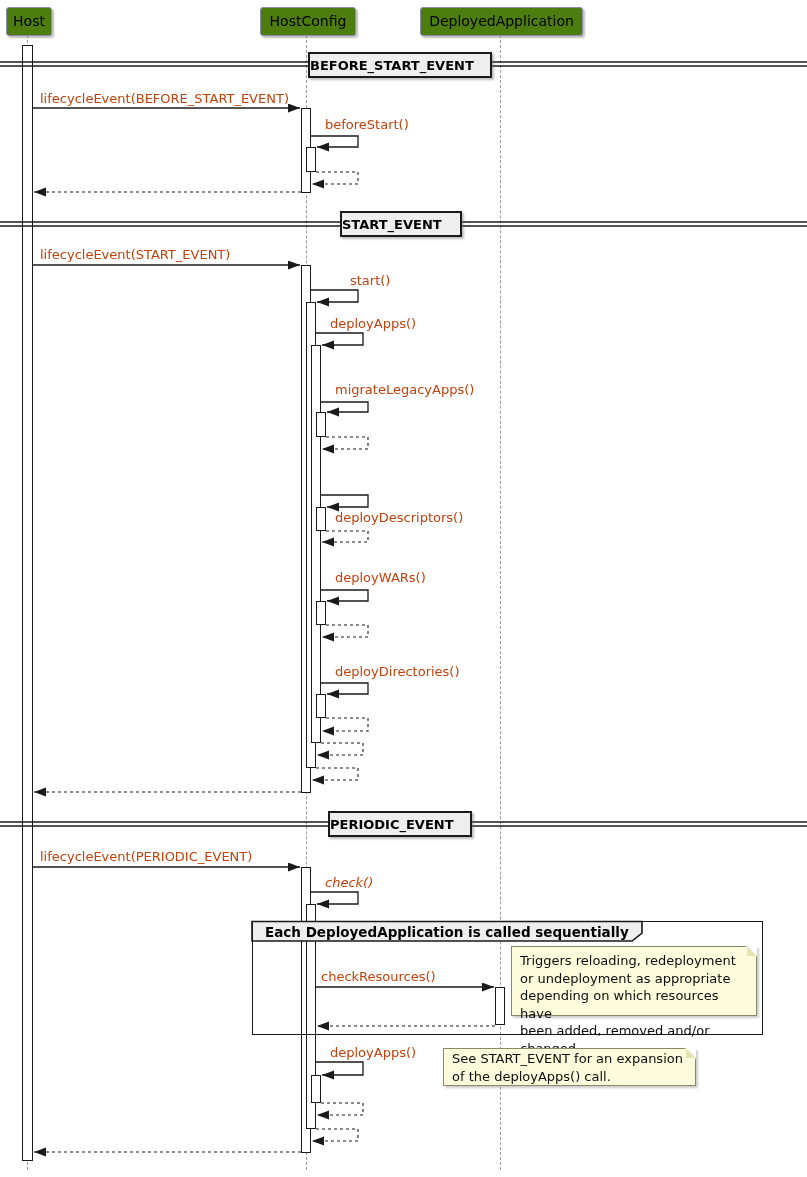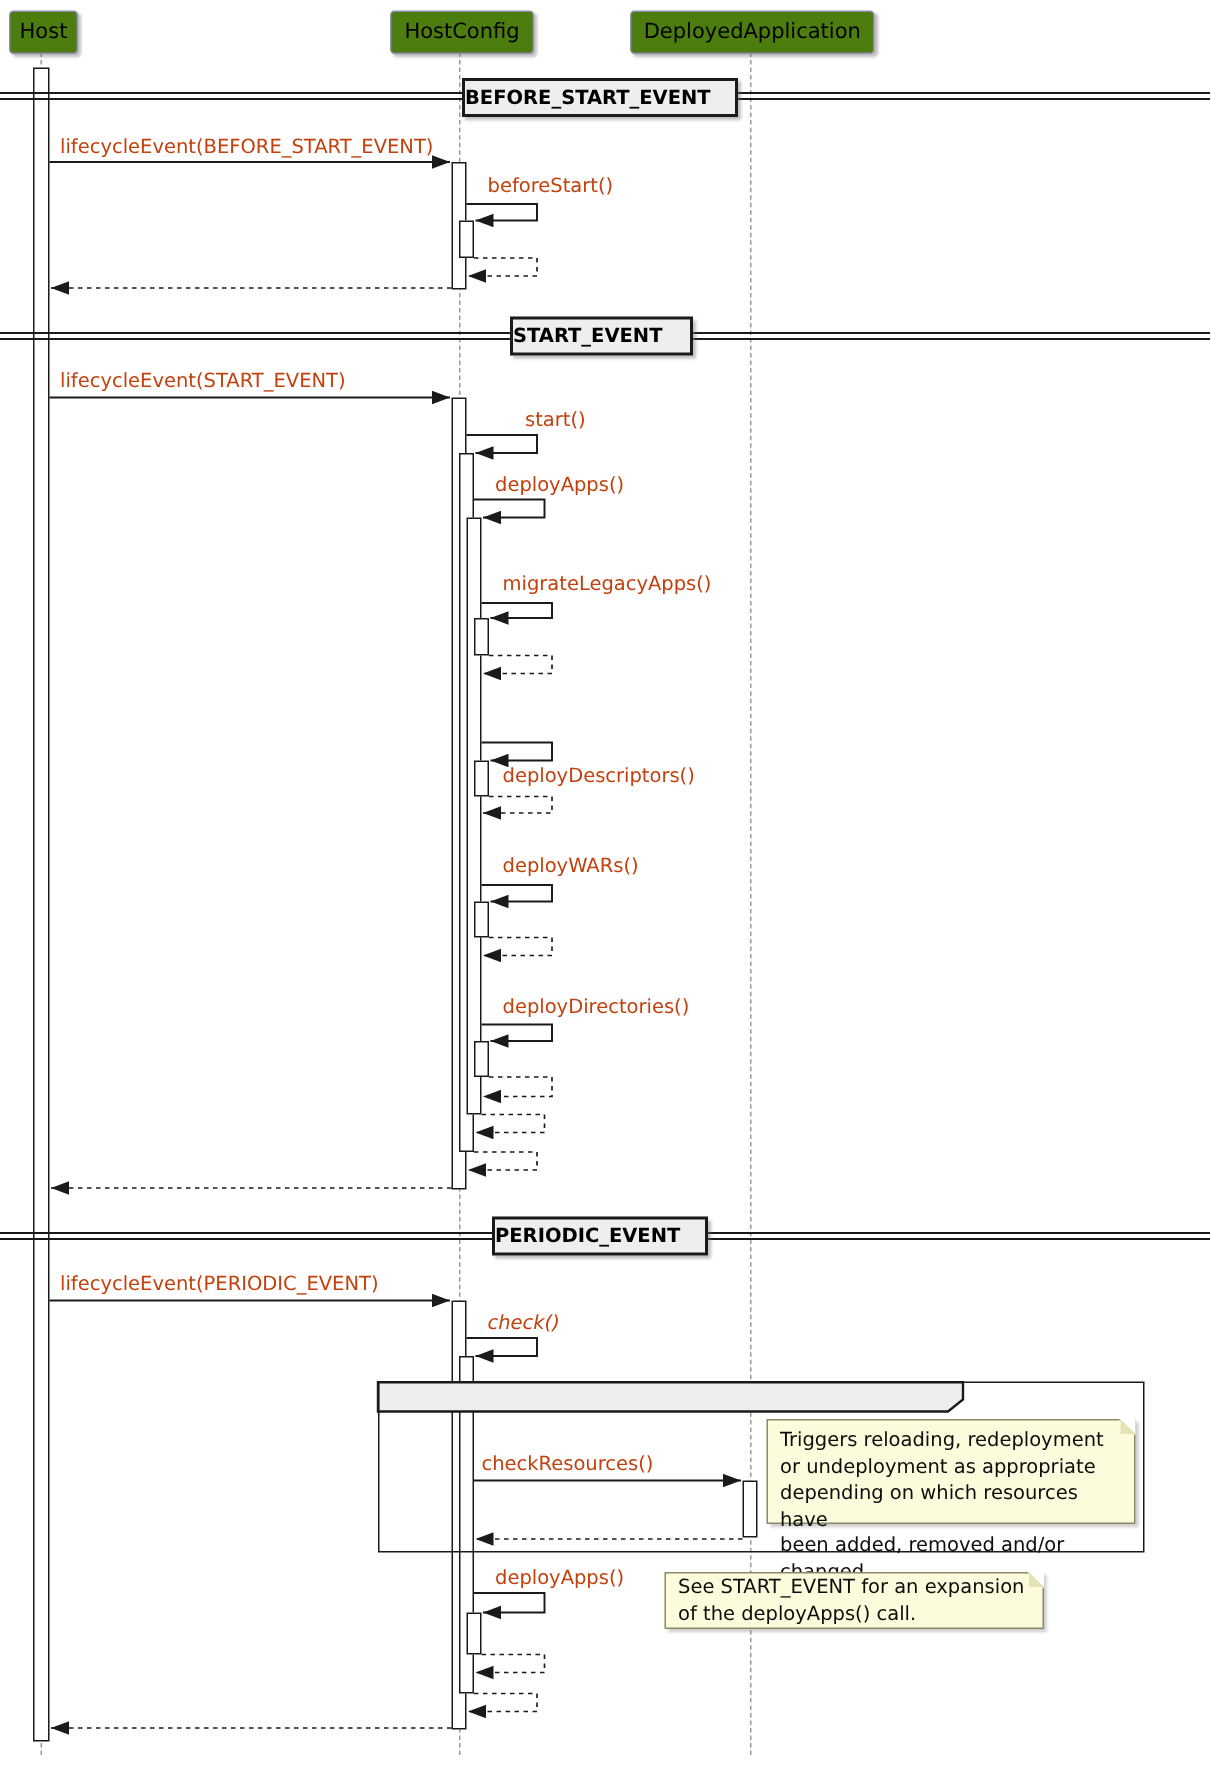--- a/index.html
+++ b/index.html
@@ -120,20 +120,21 @@
     <path class="ret" d="M495,1026 H317" marker-end="url(#ah)"></path>
     <path class="call" d="M316,1062 H363 V1075 H322" marker-end="url(#ah)"></path>
     <path class="ret" d="M321,1103 H363 V1115 H317" marker-end="url(#ah)"></path>
     <path class="ret" d="M316,1129 H358 V1141 H312" marker-end="url(#ah)"></path>
     <path class="ret" d="M301,1152 H34" marker-end="url(#ah)"></path>
 
     <path d="M252,921.5 h390 v11.5 l-10,8 h-380 z" fill="#EEEEEE" stroke="#1a1a1a" stroke-width="1.6"></path>
   </svg>
 
   <div class="group-box" style="left:252px; top:921px; width:511px; height:114px;"></div>
+  <div class="group-label" style="left:265px; top:924px;">Each DeployedApplication is called sequentially</div>
 
   <div class="divider-box" style="left:308px; top:52px;  width:184px;">BEFORE_START_EVENT</div>
   <div class="divider-box" style="left:340px; top:211px; width:122px;">START_EVENT</div>
   <div class="divider-box" style="left:328px; top:811px; width:144px;">PERIODIC_EVENT</div>
 
   <div class="participant" style="left:6px;   top:7px; width:44px;">Host</div>
   <div class="participant" style="left:260px; top:7px; width:94px;">HostConfig</div>
   <div class="participant" style="left:420px; top:7px; width:161px;">DeployedApplication</div>
 
   <div class="msg" style="left:40px;  top:91px;">lifecycleEvent(BEFORE_START_EVENT)</div>

